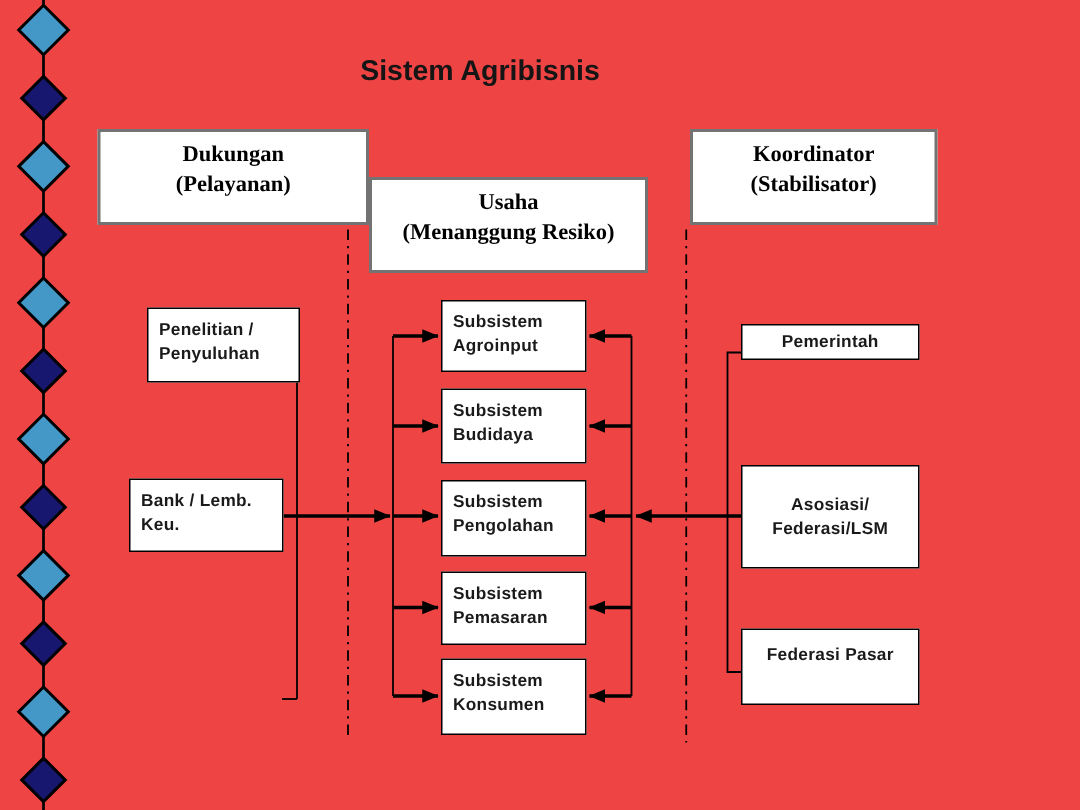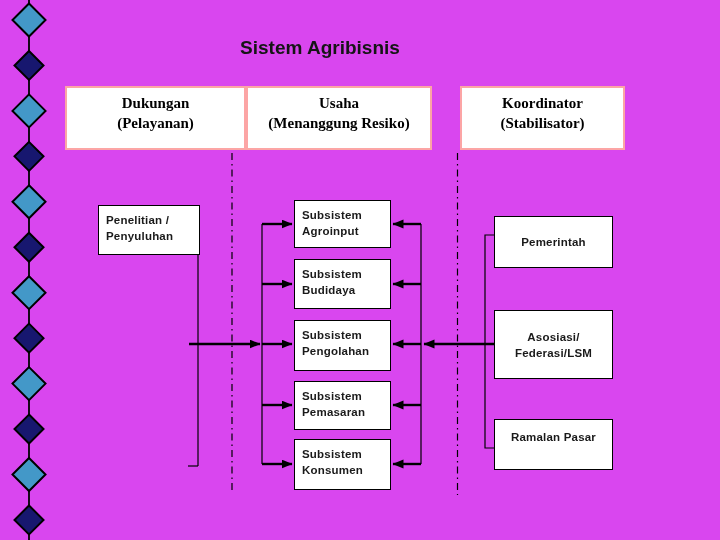--- a/index.html
+++ b/index.html
@@ -1,53 +1,53 @@
 <!DOCTYPE html>
 <html><head>
 <meta charset="utf-8">
 <style>
   html,body{margin:0;padding:0;background:#fff;}
   #slide{
-    position:relative;width:720px;height:540px;background:#d946ef;
+    position:relative;width:720px;height:540px;background:#ef4444;
     overflow:hidden;font-family:"Liberation Sans",sans-serif;
   }
   #title{
     position:absolute;left:160px;top:37px;width:320px;text-align:center;
     font-family:"Liberation Sans",sans-serif;font-weight:bold;font-size:19px;
     color:#151515;letter-spacing:0px;
   }
   .hdr{
     position:absolute;box-sizing:border-box;height:64px;top:86px;
-    border:2px solid #fca5a5;background:#fff;text-align:center;
+    border:2px solid #737373;background:#fff;text-align:center;
     font-family:"Liberation Serif",serif;font-weight:bold;font-size:15px;
     line-height:20px;color:#000;padding-top:5px;white-space:pre-line;
   }
   #hdr-1{left:65px;width:181px;}
-  #hdr-2{left:246px;width:186px;}
+  #hdr-2{left:246px;width:186px;margin-top:32px;}
   #hdr-3{left:460px;width:165px;}
   .box{
     position:absolute;box-sizing:border-box;border:1px solid #000;background:#fff;
     font-family:"Liberation Sans",sans-serif;font-weight:bold;font-size:11.5px;
     line-height:16px;color:#1a1a1a;white-space:pre-line;padding:6px 7px;
     letter-spacing:0.2px;
   }
   .box.center{display:flex;align-items:center;justify-content:center;text-align:center;padding:2px 4px;}
   .box.ctext{text-align:center;}
   
   #box-penelitian{left:98px;top:205px;width:102px;height:50px;}
   #box-bank{left:86px;top:319px;width:103px;height:49px;}
   #box-transportasi{left:84px;top:447px;width:104px;height:37px;padding-top:9px;}
   
   #box-agroinput{left:294px;top:200px;width:97px;height:48px;}
   #box-budidaya{left:294px;top:259px;width:97px;height:50px;}
   #box-pengolahan{left:294px;top:320px;width:97px;height:51px;}
   #box-pemasaran{left:294px;top:381px;width:97px;height:49px;}
   #box-konsumen{left:294px;top:439px;width:97px;height:51px;}
   
-  #box-pemerintah{left:494px;top:216px;width:119px;height:52px;}
+  #box-pemerintah{left:494px;top:216px;width:119px;height:24px;}
   #box-asosiasi{left:494px;top:310px;width:119px;height:69px;}
   #box-ramalan{left:494px;top:419px;width:119px;height:51px;padding-top:9px;}
   svg{position:absolute;left:0;top:0;}
 </style>
 </head>
 <body>
 
 <div id="slide">
 
   <svg id="decor" width="60" height="540" viewBox="0 0 60 540">
@@ -106,30 +106,32 @@
     <line x1="421" y1="405" x2="393" y2="405" stroke="#000" stroke-width="2.4" marker-end="url(#arr)"></line>
     <line x1="421" y1="464" x2="393" y2="464" stroke="#000" stroke-width="2.4" marker-end="url(#arr)"></line>
 
     <line x1="494" y1="344" x2="424" y2="344" stroke="#000" stroke-width="2.4" marker-end="url(#arr)"></line>
 
     <polyline points="494,235 485,235 485,448 494,448" fill="none" stroke="#000" stroke-width="1.2"></polyline>
   </svg>
 
   <div id="box-penelitian" class="box">Penelitian /
 Penyuluhan</div>
+  <div id="box-bank" class="box">Bank / Lemb.
+Keu.</div>
 
   <div id="box-agroinput" class="box">Subsistem
 Agroinput</div>
   <div id="box-budidaya" class="box">Subsistem
 Budidaya</div>
   <div id="box-pengolahan" class="box">Subsistem
 Pengolahan</div>
   <div id="box-pemasaran" class="box">Subsistem
 Pemasaran</div>
   <div id="box-konsumen" class="box">Subsistem
 Konsumen</div>
 
   <div id="box-pemerintah" class="box center">Pemerintah</div>
   <div id="box-asosiasi" class="box center">Asosiasi/
 Federasi/LSM</div>
-  <div id="box-ramalan" class="box ctext">Ramalan Pasar</div>
+  <div id="box-ramalan" class="box ctext">Federasi Pasar</div>
 
 </div>
 
 </body></html>

